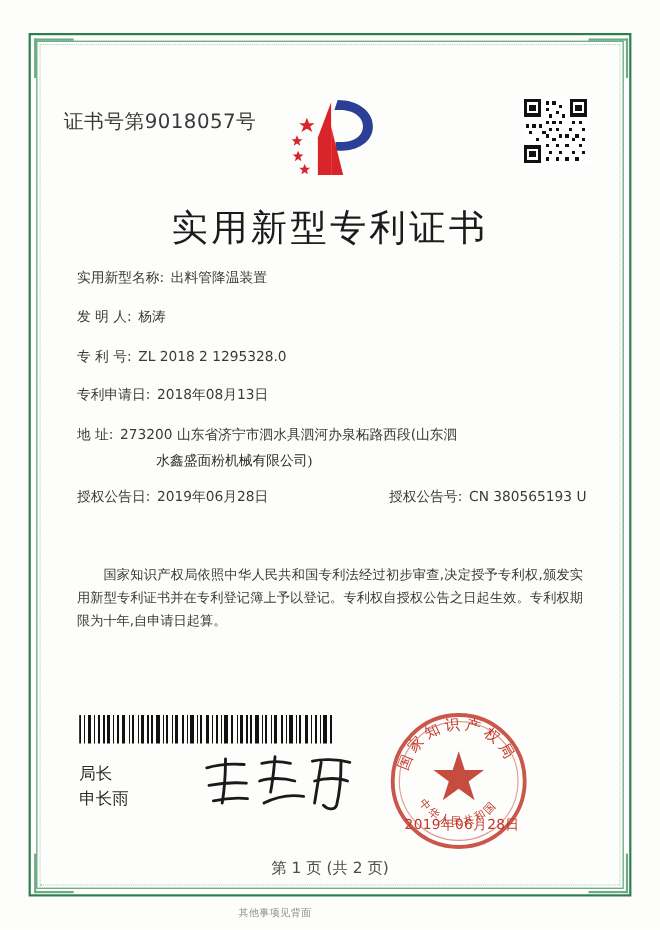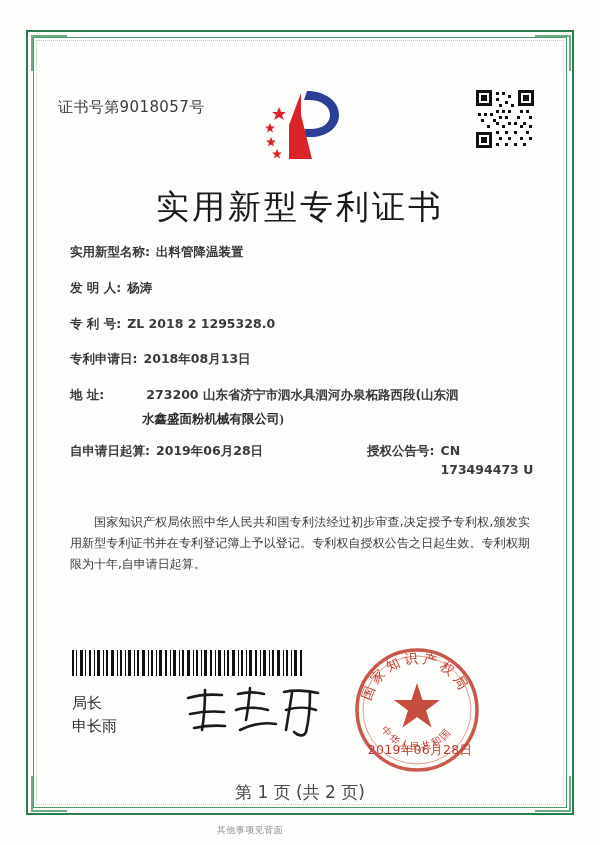--- a/index.html
+++ b/index.html
@@ -57,21 +57,21 @@
   }
   .corner.tl { left: 31px; top: 35px; border-right: none; border-bottom: none; }
   .corner.tr { left: 535px; top: 35px; border-left: none; border-bottom: none; }
   .corner.bl { left: 31px; top: 776px; border-right: none; border-top: none; }
   .corner.br { left: 535px; top: 776px; border-left: none; border-top: none; }
 
   
   .cert-no {
     position: absolute;
     left: 58px; top: 98px;
-    font-size: 15px;
+    font-size: 18px;
     letter-spacing: .4px;
     color: #3a3a3a;
     font-family: "DejaVu Sans", sans-serif;
   }
 
   .emblem {
     position: absolute;
     left: 255px; top: 85px;
     width: 95px; height: 78px;
   }
@@ -91,21 +91,20 @@
     font-weight: normal;
     letter-spacing: 3px;
     color: #1b1b1b;
     font-family: "DejaVu Sans", sans-serif;
   }
 
   .fields {
     position: absolute;
     left: 70px; top: 243px;
     width: 470px;
-    font-weight: bold;
   }
   .field-row {
     display: flex;
     align-items: flex-start;
     margin-bottom: 17px;
     font-size: 12.5px;
     color: #3a3a3a;
     font-family: "DejaVu Sans", sans-serif;
     line-height: 1.5;
   }
@@ -187,21 +186,21 @@
     color: #c0392b;
     font-family: "DejaVu Sans", sans-serif;
     letter-spacing: .3px;
   }
 
   .page-num {
     position: absolute;
     left: 0; top: 781px;
     width: 600px;
     text-align: center;
-    font-size: 17px;
+    font-size: 14px;
     color: #4a4a4a;
     font-family: "DejaVu Sans", sans-serif;
   }
 
   .footer-note {
     position: absolute;
     left: 0; top: 824px;
     width: 500px;
     text-align: center;
     font-size: 9px;
@@ -320,31 +319,31 @@
       <span class="field-label">专 利 号:</span>
       <span class="field-value">ZL 2018 2 1295328.0</span>
     </div>
 
     <div class="field-row">
       <span class="field-label">专利申请日:</span>
       <span class="field-value">2018年08月13日</span>
     </div>
 
 
-    <div class="field-row" style="margin-bottom:6px;gap:36px;">
+    <div class="field-row" style="margin-bottom:6px;">
       <span class="field-label">地 址:</span>
       <span class="field-value">273200 山东省济宁市泗水具泗河办泉柘路西段(山东泗</span>
     </div>
     <div class="addr-second" style="margin-left:66px;margin-bottom:14px;">水鑫盛面粉机械有限公司)</div>
 
     <div class="field-row two-col">
-      <span class="field-label">自申请日起算:</span>
+      <span class="field-label">授权公告日:</span>
       <span class="field-value">2019年06月28日</span>
       <span class="field-label2">授权公告号:</span>
-      <span class="field-value2">CN 173494473 U</span>
+      <span class="field-value2">CN 380565193 U</span>
     </div>
 
   </div>
 
   <div class="paragraphs">
     <p>国家知识产权局依照中华人民共和国专利法经过初步审查,决定授予专利权,颁发实用新型专利证书并在专利登记簿上予以登记。专利权自授权公告之日起生效。专利权期限为十年,自申请日起算。</p>
   </div>
 
   <div class="barcode">
     <svg width="230" height="26" viewBox="0 0 230 26" shape-rendering="crispEdges">

